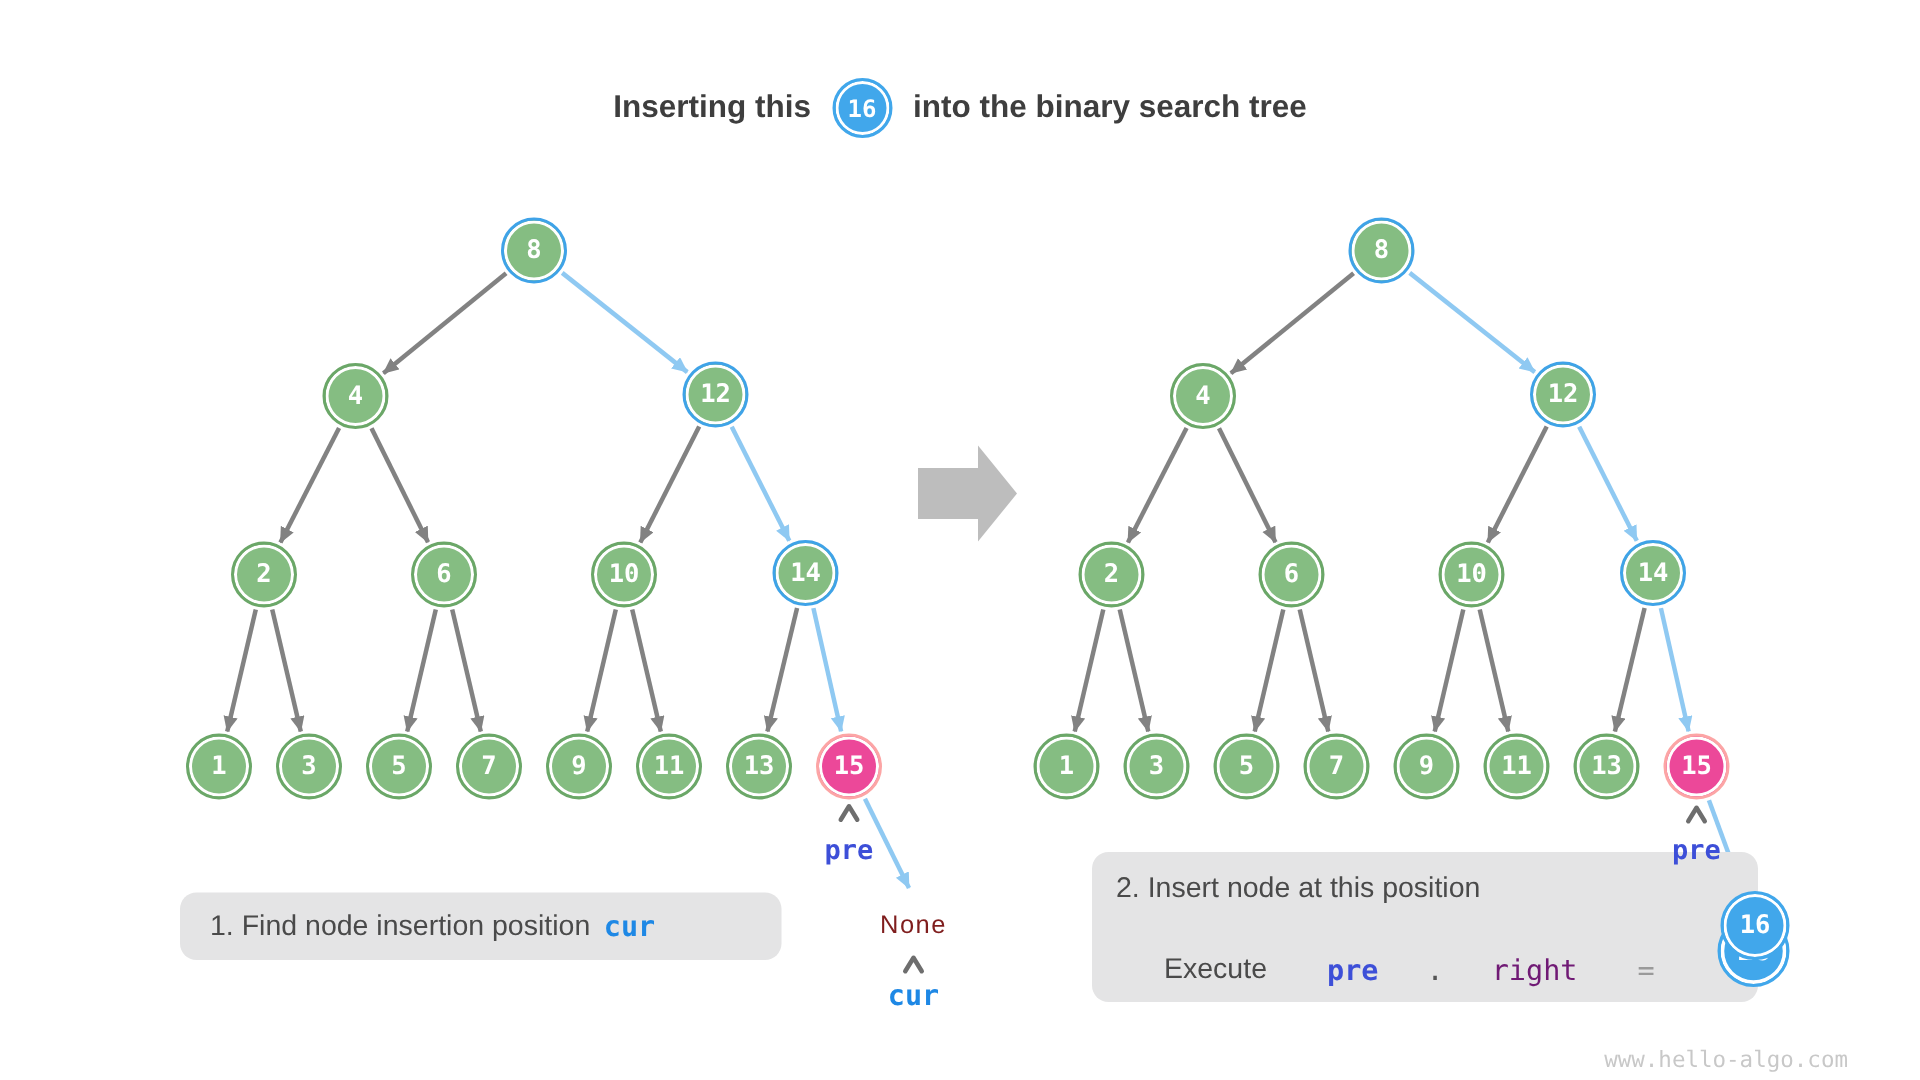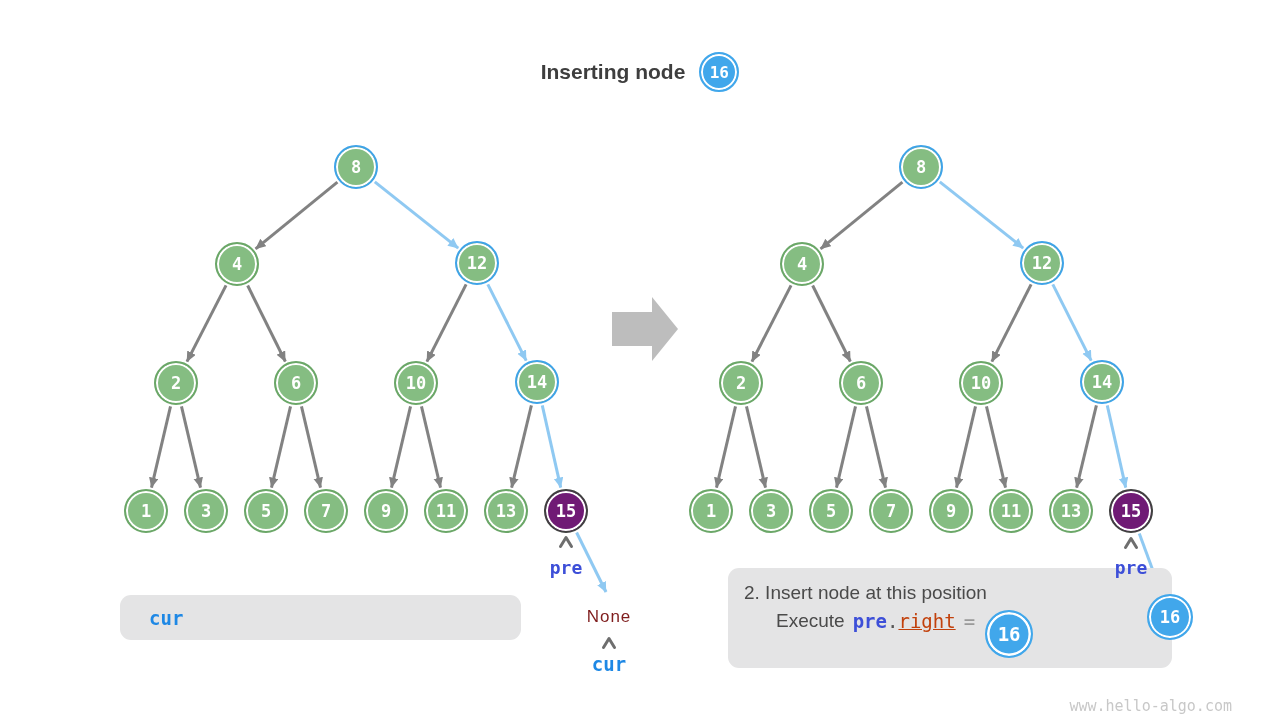--- a/index.html
+++ b/index.html
@@ -7,21 +7,21 @@
          font-family:"Liberation Sans",sans-serif;}
   #edge-svg{position:absolute;left:0;top:0;width:1280px;height:720px;pointer-events:none;}
 
   
   .node{position:absolute;width:44px;height:44px;border-radius:50%;box-sizing:border-box;
         display:flex;align-items:center;justify-content:center;transform:translate(-50%,-50%);
         color:#fff;font:bold 17px "DejaVu Sans Mono",monospace;
         box-shadow:inset 0 0 0 2px #ffffff;}
   .node-g {background:#85BD82;border:2px solid #6BA768;}
   .node-hl{background:#85BD82;border:2.5px solid #3FA3E8;}
-  .node-p {background:#701a75;border:2px solid #404040;text-align:center;}
+  .node-p {background:#ec4899;border:2px solid #fca5a5;text-align:center;}
   .node-b {background:#41A7EB;border:2px solid #41A7EB;}
 
   
   .lbl{position:absolute;transform:translate(-50%,-50%);white-space:nowrap;}
   .lbl-pre {color:#3D4FD8;font:bold 18px "DejaVu Sans Mono",monospace;}
   .lbl-cur {color:#1E88E5;font:bold 19px "DejaVu Sans Mono",monospace;}
   .lbl-none{color:#7f1d1d;font:17px "Liberation Sans",sans-serif;letter-spacing:1px;}
 
   
   .title-row{position:absolute;left:0;top:48px;width:1280px;height:48px;
@@ -32,24 +32,24 @@
               background:#41A7EB;border:2px solid #41A7EB;box-shadow:inset 0 0 0 2px #fff;
               color:#fff;font:bold 16px "DejaVu Sans Mono",monospace;}
 
   
   .caption{position:absolute;background:#E4E4E5;border-radius:11px;color:#4A4A4A;}
   #caption1{left:120px;top:595px;width:401px;height:45px;
             display:flex;align-items:center;padding-left:20px;box-sizing:border-box;font-size:19px;}
   #caption1 .code-cur{color:#1E88E5;font:bold 19px "DejaVu Sans Mono",monospace;margin-left:9px;}
   #caption2{left:728px;top:568px;width:444px;height:100px;box-sizing:border-box;font-size:19px;}
   #caption2 .line1{margin:14px 0 0 16px;}
-  #caption2 .line2{margin:6px 0 0 48px;display:flex;align-items:flex-start;}
+  #caption2 .line2{margin:6px 0 0 48px;display:flex;align-items:flex-end;gap:32px;}
   .code-pre{color:#3D4FD8;font:bold 19px "DejaVu Sans Mono",monospace;margin-left:8px;}
   .code-dot{color:#555;font:19px "DejaVu Sans Mono",monospace;}
-  .code-gray{color:#c2410c;font:19px "DejaVu Sans Mono",monospace;text-decoration:underline;}
+  .code-gray{color:#701a75;font:19px "DejaVu Sans Mono",monospace;}
   .code-eq{color:#9A9A9A;font:19px "DejaVu Sans Mono",monospace;margin:0 10px 0 8px;}
   .cap-node{width:48px;height:48px;border-radius:50%;box-sizing:border-box;flex:0 0 auto;
             display:flex;align-items:center;justify-content:center;
             background:#41A7EB;border:2px solid #41A7EB;box-shadow:inset 0 0 0 2.5px #fff;
             color:#fff;font:bold 19px "DejaVu Sans Mono",monospace;}
 
   
   #watermark{position:absolute;right:48px;bottom:5px;color:#C8C8C8;
              font:15px "DejaVu Sans Mono",monospace;}
 </style>
@@ -97,25 +97,27 @@
       <line x1="866.4765917469439" y1="406.36679145362723" x2="885.5234082530561" y2="487.63320854637277" stroke="#828282" stroke-width="3" marker-end="url(#arr-gray)"></line>
       <line x1="975.5234082530561" y1="406.36679145362723" x2="956.4765917469439" y2="487.63320854637277" stroke="#828282" stroke-width="3" marker-end="url(#arr-gray)"></line>
       <line x1="986.4765917469439" y1="406.36679145362723" x2="1005.5234082530561" y2="487.63320854637277" stroke="#828282" stroke-width="3" marker-end="url(#arr-gray)"></line>
       <line x1="1096.39220760637" y1="405.3356522186535" x2="1076.60779239363" y2="487.6643477813465" stroke="#828282" stroke-width="3" marker-end="url(#arr-gray)"></line>
       <line x1="1107.263973347073" y1="405.4156055783596" x2="1125.736026652927" y2="487.5843944216404" stroke="#8FC9F2" stroke-width="3" marker-end="url(#arr-blue)"></line>
       <line x1="1139.2870807558954" y1="533.5238605160232" x2="1161.367624212609" y2="593.5376452958092" stroke="#8FC9F2" stroke-width="3" marker-end="url(#arr-blue)"></line>
       <polyline points="1125.5,547.5 1131,538.5 1136.5,547.5" fill="none" stroke="#6E6E6E" stroke-width="3" stroke-linecap="round" stroke-linejoin="round"></polyline>
     </svg>
 
   <div class="title-row">
-    <span>Inserting node</span>
+    <span>Inserting this</span>
     <span class="title-node">16</span>
+    <span>into the binary search tree</span>
   </div>
 
   <div class="caption" id="caption1">
+    <span>1. Find node insertion position</span>
     <span class="code-cur">cur</span>
   </div>
 
   <div class="caption" id="caption2">
     <div class="line1">2. Insert node at this position</div>
     <div class="line2">
       <span>Execute</span>
       <span class="code-pre">pre</span>
       <span class="code-dot">.</span>
       <span class="code-gray">right</span>

